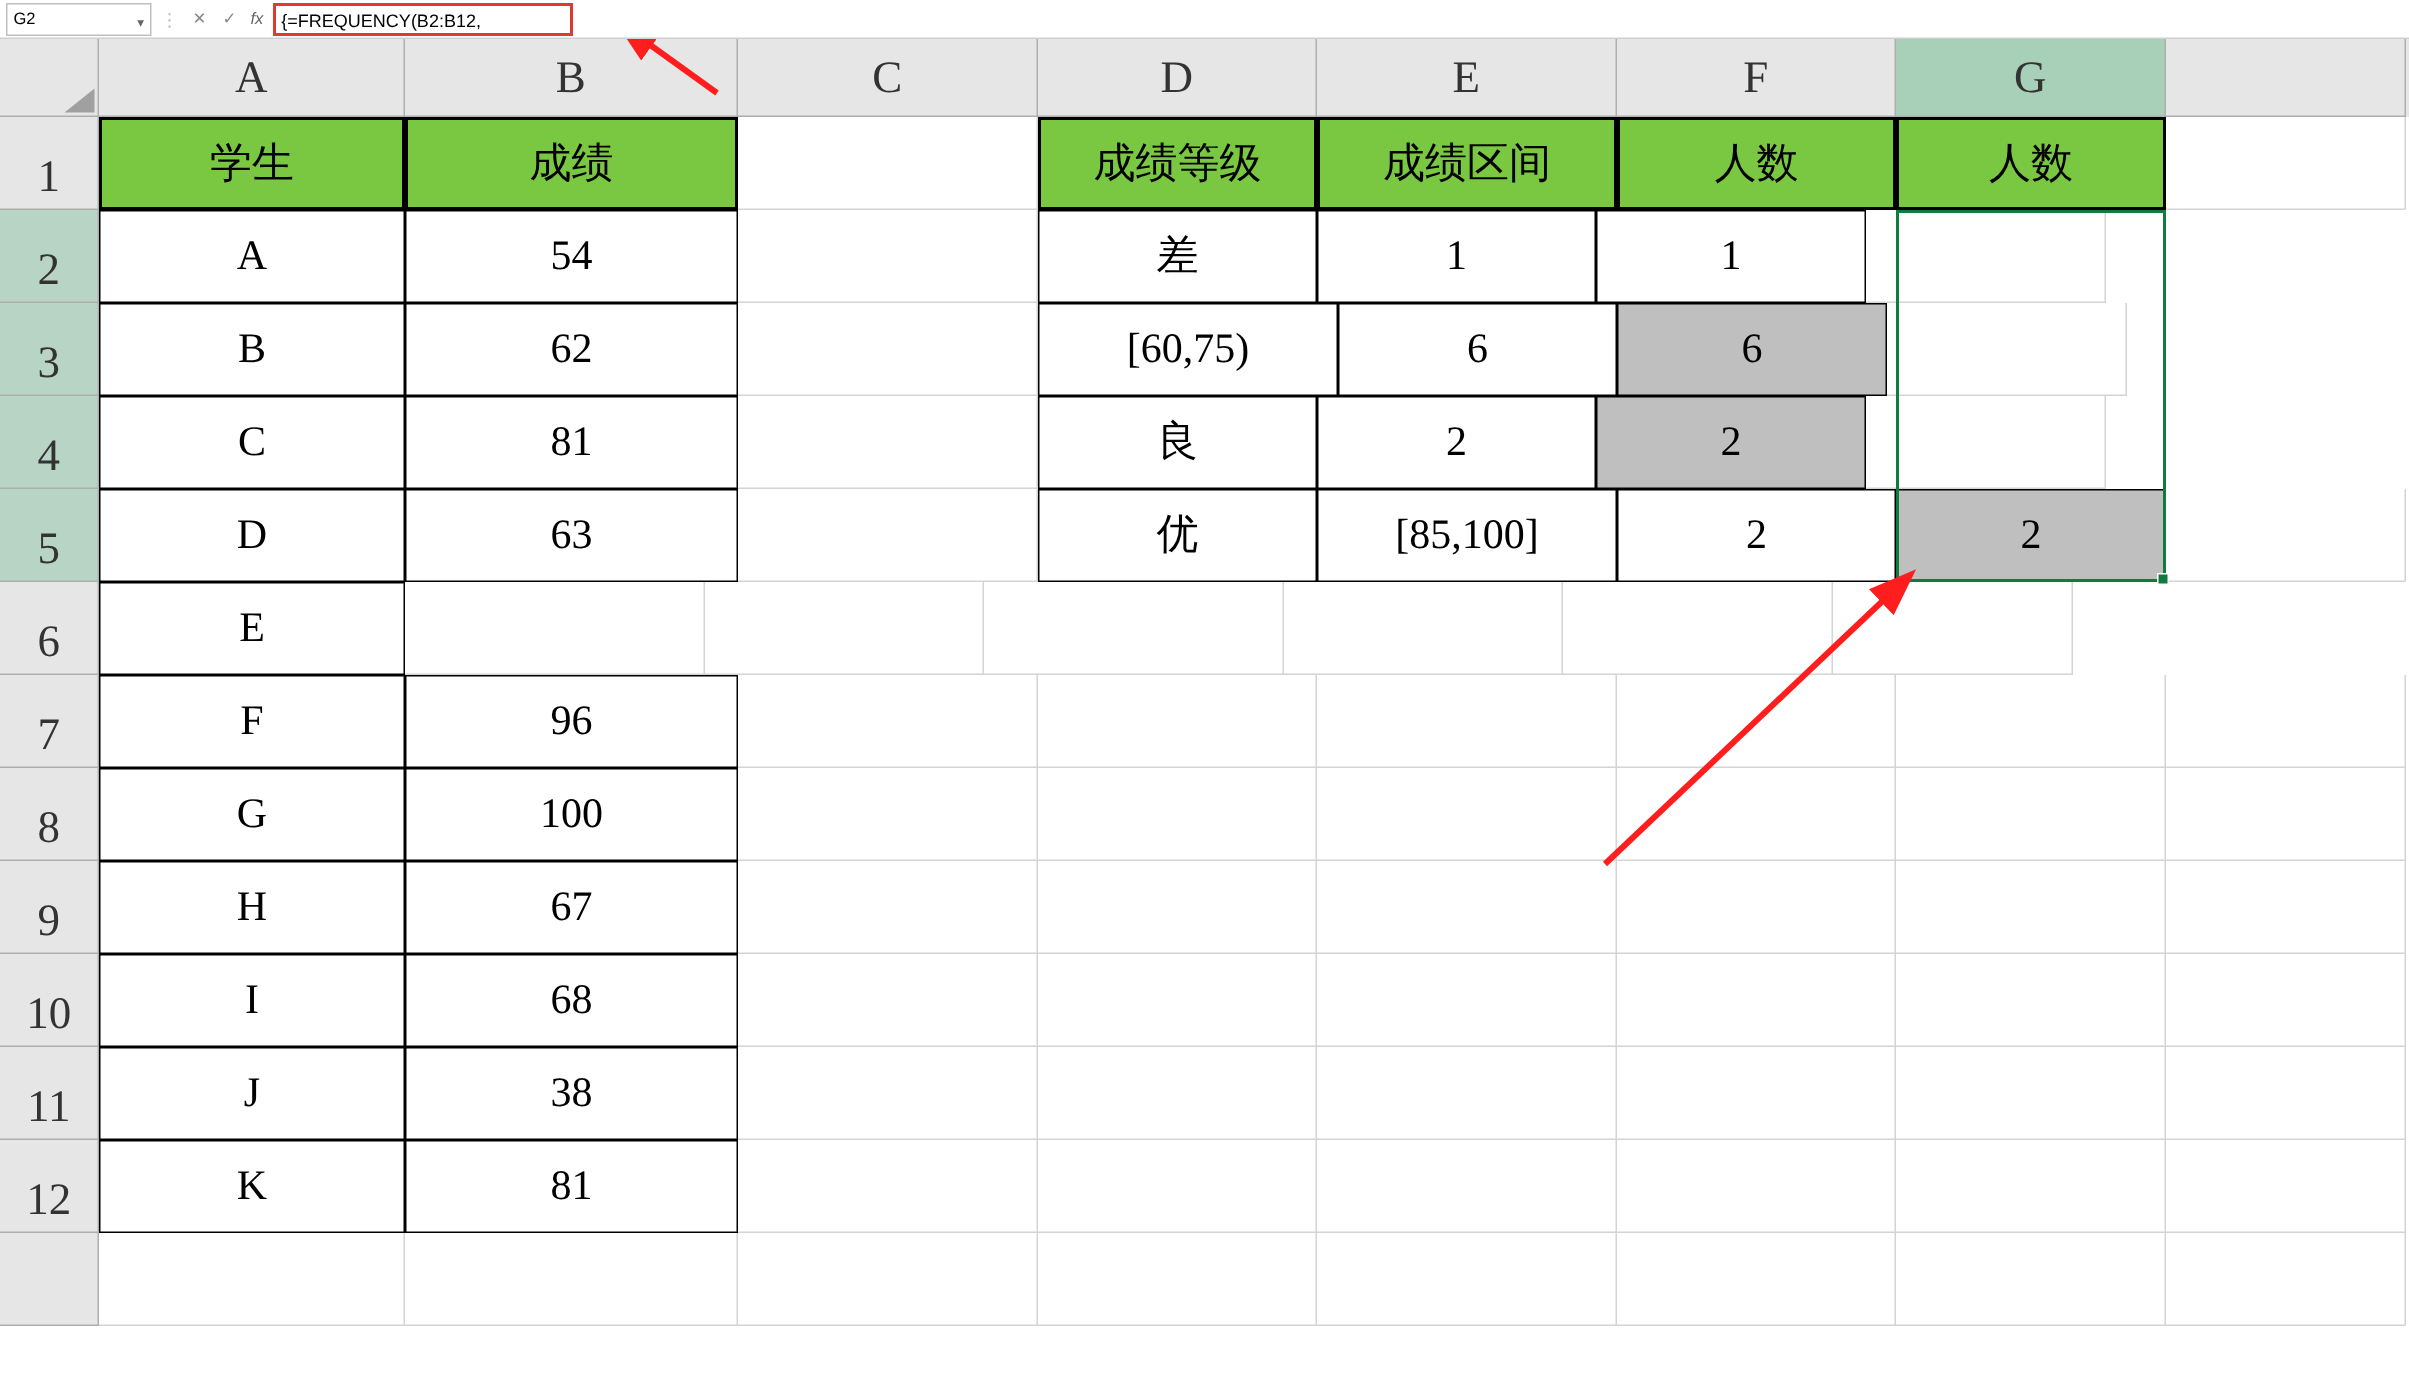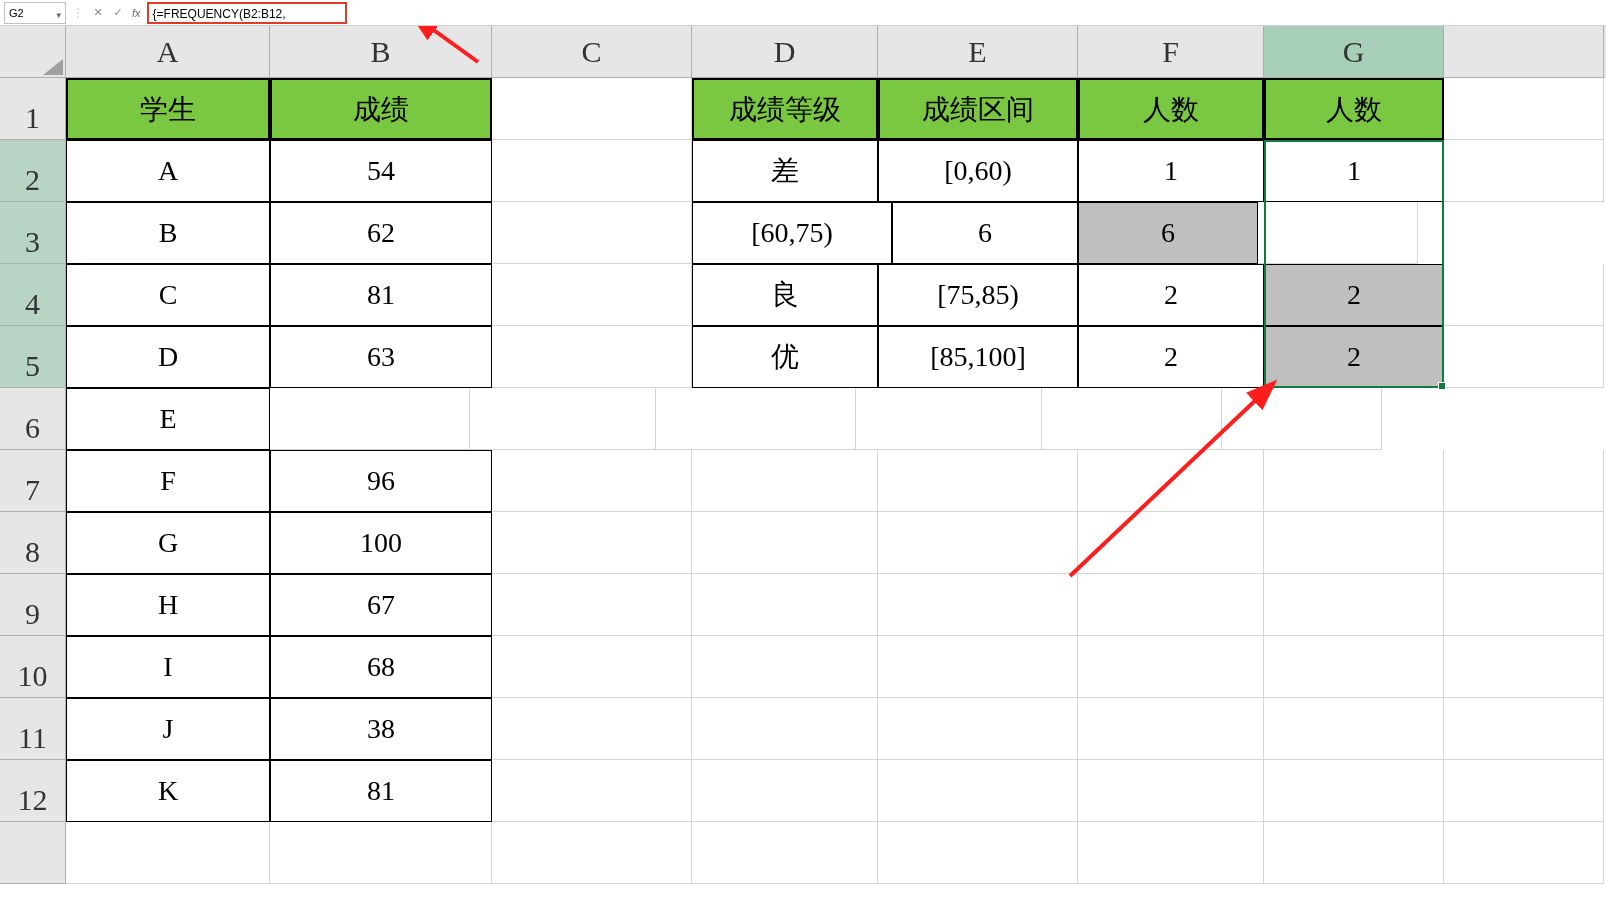--- a/index.html
+++ b/index.html
@@ -14,21 +14,21 @@
   .formula-bar {
     display: flex;
     align-items: center;
     height: 26px;
     background: #fff;
     border-bottom: 1px solid #d0d0d0;
     font-family: "Segoe UI", Arial, sans-serif;
     font-size: 12px;
   }
   .name-box {
-    width: 62px;
+    width: 97px;
     height: 22px;
     margin: 2px 2px 2px 4px;
     border: 1px solid #c0c0c0;
     background: #fff;
     padding: 0 4px;
     line-height: 20px;
     font-size: 11px;
     position: relative;
   }
   .name-box::after {
@@ -251,21 +251,20 @@
     <div class="cell cG green-hdr">人数</div>
     <div class="cell cH"></div>
   </div>
 
   <div class="row">
     <div class="row-header active">2</div>
     <div class="cell cA bordered">A</div>
     <div class="cell cB bordered">54</div>
     <div class="cell cC"></div>
     <div class="cell cD bordered cn">差</div>
-    <div class="cell cE bordered">[0,60)</div>
     <div class="cell cF bordered">1</div>
     <div class="cell cG bordered">1</div>
     <div class="cell cH"></div>
   </div>
 
   <div class="row">
     <div class="row-header active">3</div>
     <div class="cell cA bordered">B</div>
     <div class="cell cB bordered">62</div>
     <div class="cell cC"></div>
@@ -274,21 +273,20 @@
     <div class="cell cG bordered gray-fill">6</div>
     <div class="cell cH"></div>
   </div>
 
   <div class="row">
     <div class="row-header active">4</div>
     <div class="cell cA bordered">C</div>
     <div class="cell cB bordered">81</div>
     <div class="cell cC"></div>
     <div class="cell cD bordered cn">良</div>
-    <div class="cell cE bordered">[75,85)</div>
     <div class="cell cF bordered">2</div>
     <div class="cell cG bordered gray-fill">2</div>
     <div class="cell cH"></div>
   </div>
 
   <div class="row">
     <div class="row-header active">5</div>
     <div class="cell cA bordered">D</div>
     <div class="cell cB bordered">63</div>
     <div class="cell cC"></div>

